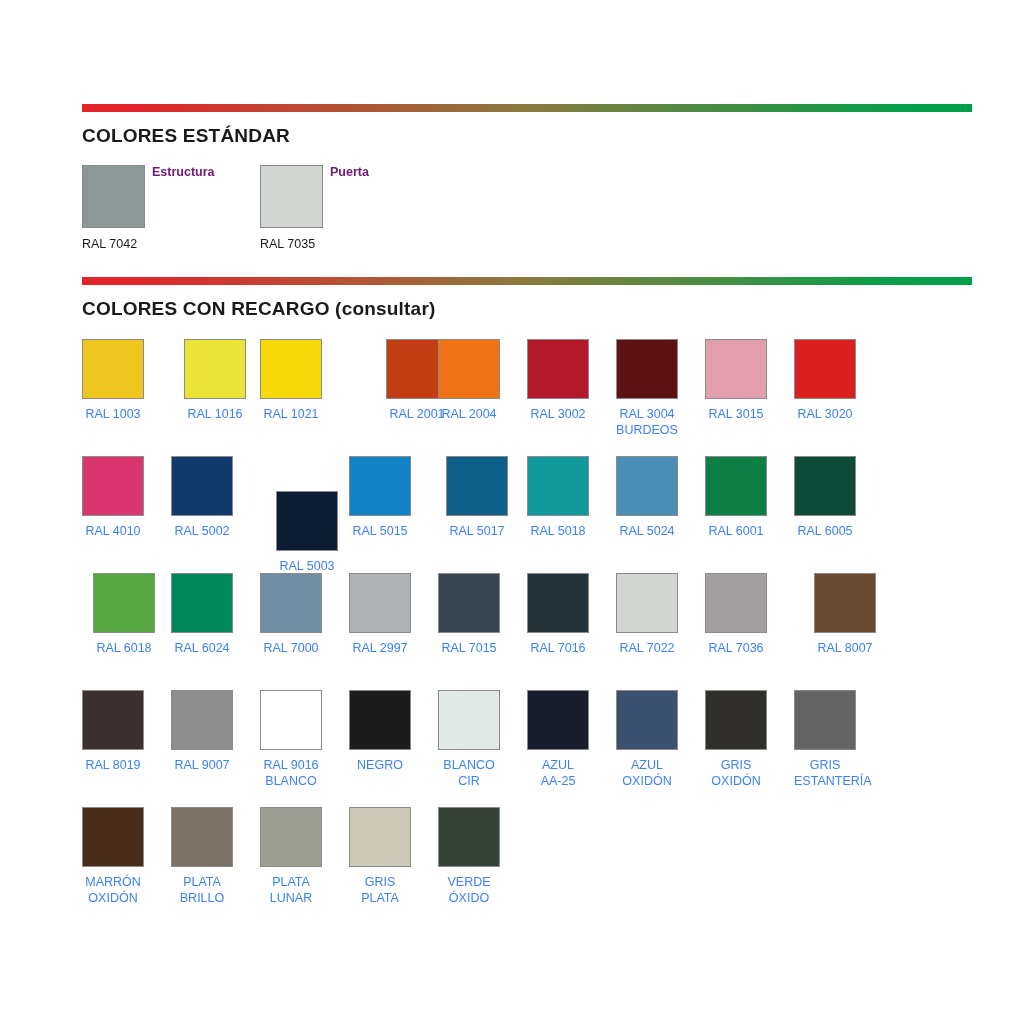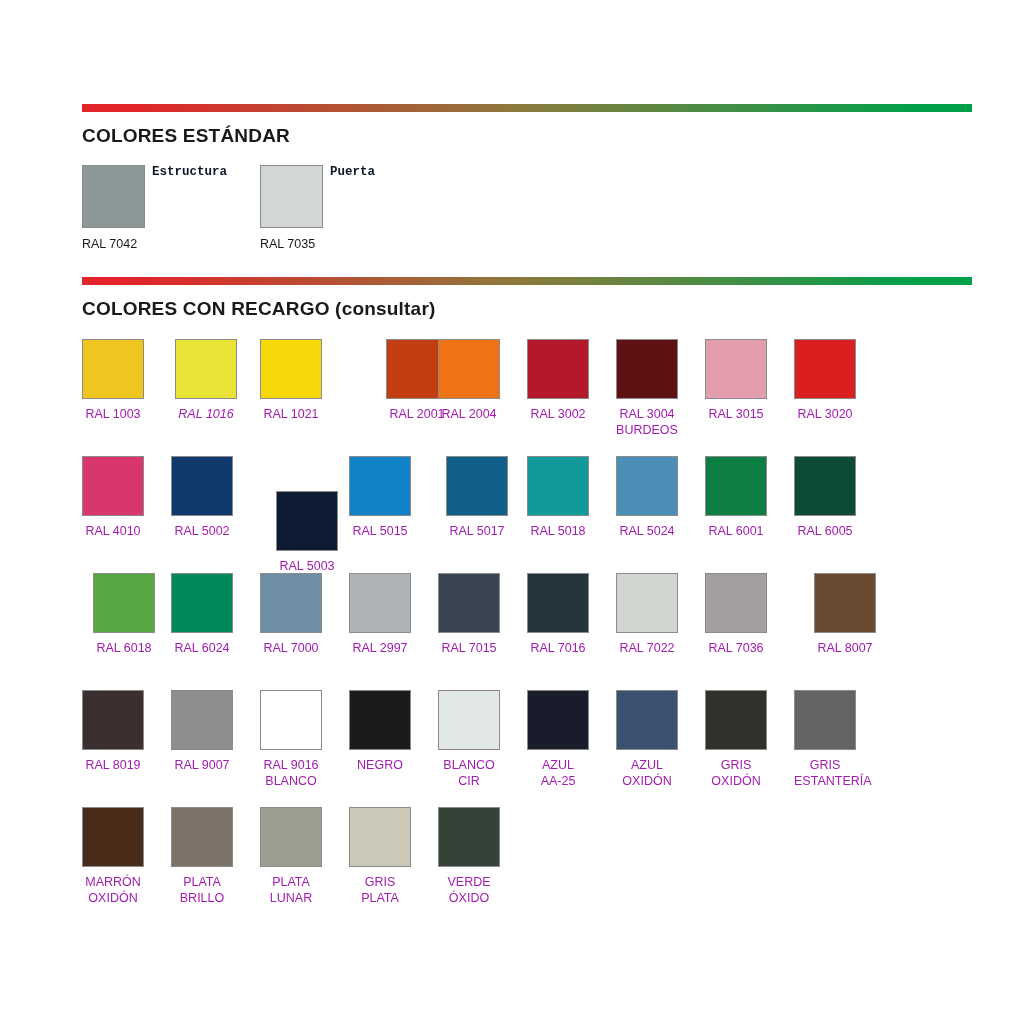--- a/index.html
+++ b/index.html
@@ -59,23 +59,22 @@
     height: 63px;
     border: 1px solid #8b8b8b;
     box-sizing: border-box;
   }
   .std-role {
     position: absolute;
     left: 70px;
     top: 0px;
     font-size: 12.5px;
     font-weight: bold;
-    color: #0f172a;
+    color: #701a75;
     white-space: nowrap;
-    font-family: Liberation Mono, monospace;
   }
   .std-code {
     margin-top: 9px;
     font-size: 12.5px;
     color: #1a1a1a;
     white-space: nowrap;
   }
 
   
   #swatch-grid {
@@ -96,21 +95,21 @@
   .swatch-chip {
     width: 62px;
     height: 60px;
     border: 1px solid #8b8b8b;
     box-sizing: border-box;
   }
   .swatch-label {
     margin-top: 7px;
     font-size: 12.5px;
     line-height: 16px;
-    color: #a21caf;
+    color: #3b82f6;
     text-align: center;
     white-space: nowrap;
   }
   .swatch-label .l2 { display: block; }
 </style>
 </head>
 <body>
 
 <div class="page">
 
@@ -131,21 +130,21 @@
 
   <div class="grad-bar" id="bar-recargo" style="background: linear-gradient(to right, rgb(225, 37, 43) 0%, rgb(225, 37, 43) 6%, rgb(138, 123, 62) 50%, rgb(0, 160, 74) 94%, rgb(0, 160, 74) 100%);"></div>
   <div class="section-title" id="title-recargo">COLORES CON RECARGO (consultar)</div>
 
   <div id="swatch-grid">
       <div class="swatch-row">
         <div class="swatch-cell" style="left: 0px;">
           <div class="swatch-chip" style="background: rgb(239, 197, 32);"></div>
           <div class="swatch-label">RAL 1003</div>
         </div>
-        <div class="swatch-cell" style="left: 93px; font-style: italic;">
+        <div class="swatch-cell" style="left: 102px;">
           <div class="swatch-chip" style="background: rgb(233, 227, 53);"></div>
           <div class="swatch-label">RAL 1016</div>
         </div>
         <div class="swatch-cell" style="left: 178px;">
           <div class="swatch-chip" style="background: rgb(247, 216, 8);"></div>
           <div class="swatch-label">RAL 1021</div>
         </div>
         <div class="swatch-cell" style="left: 270px; margin-left: 34px;">
           <div class="swatch-chip" style="background: rgb(195, 61, 18);"></div>
           <div class="swatch-label">RAL 2001</div>

